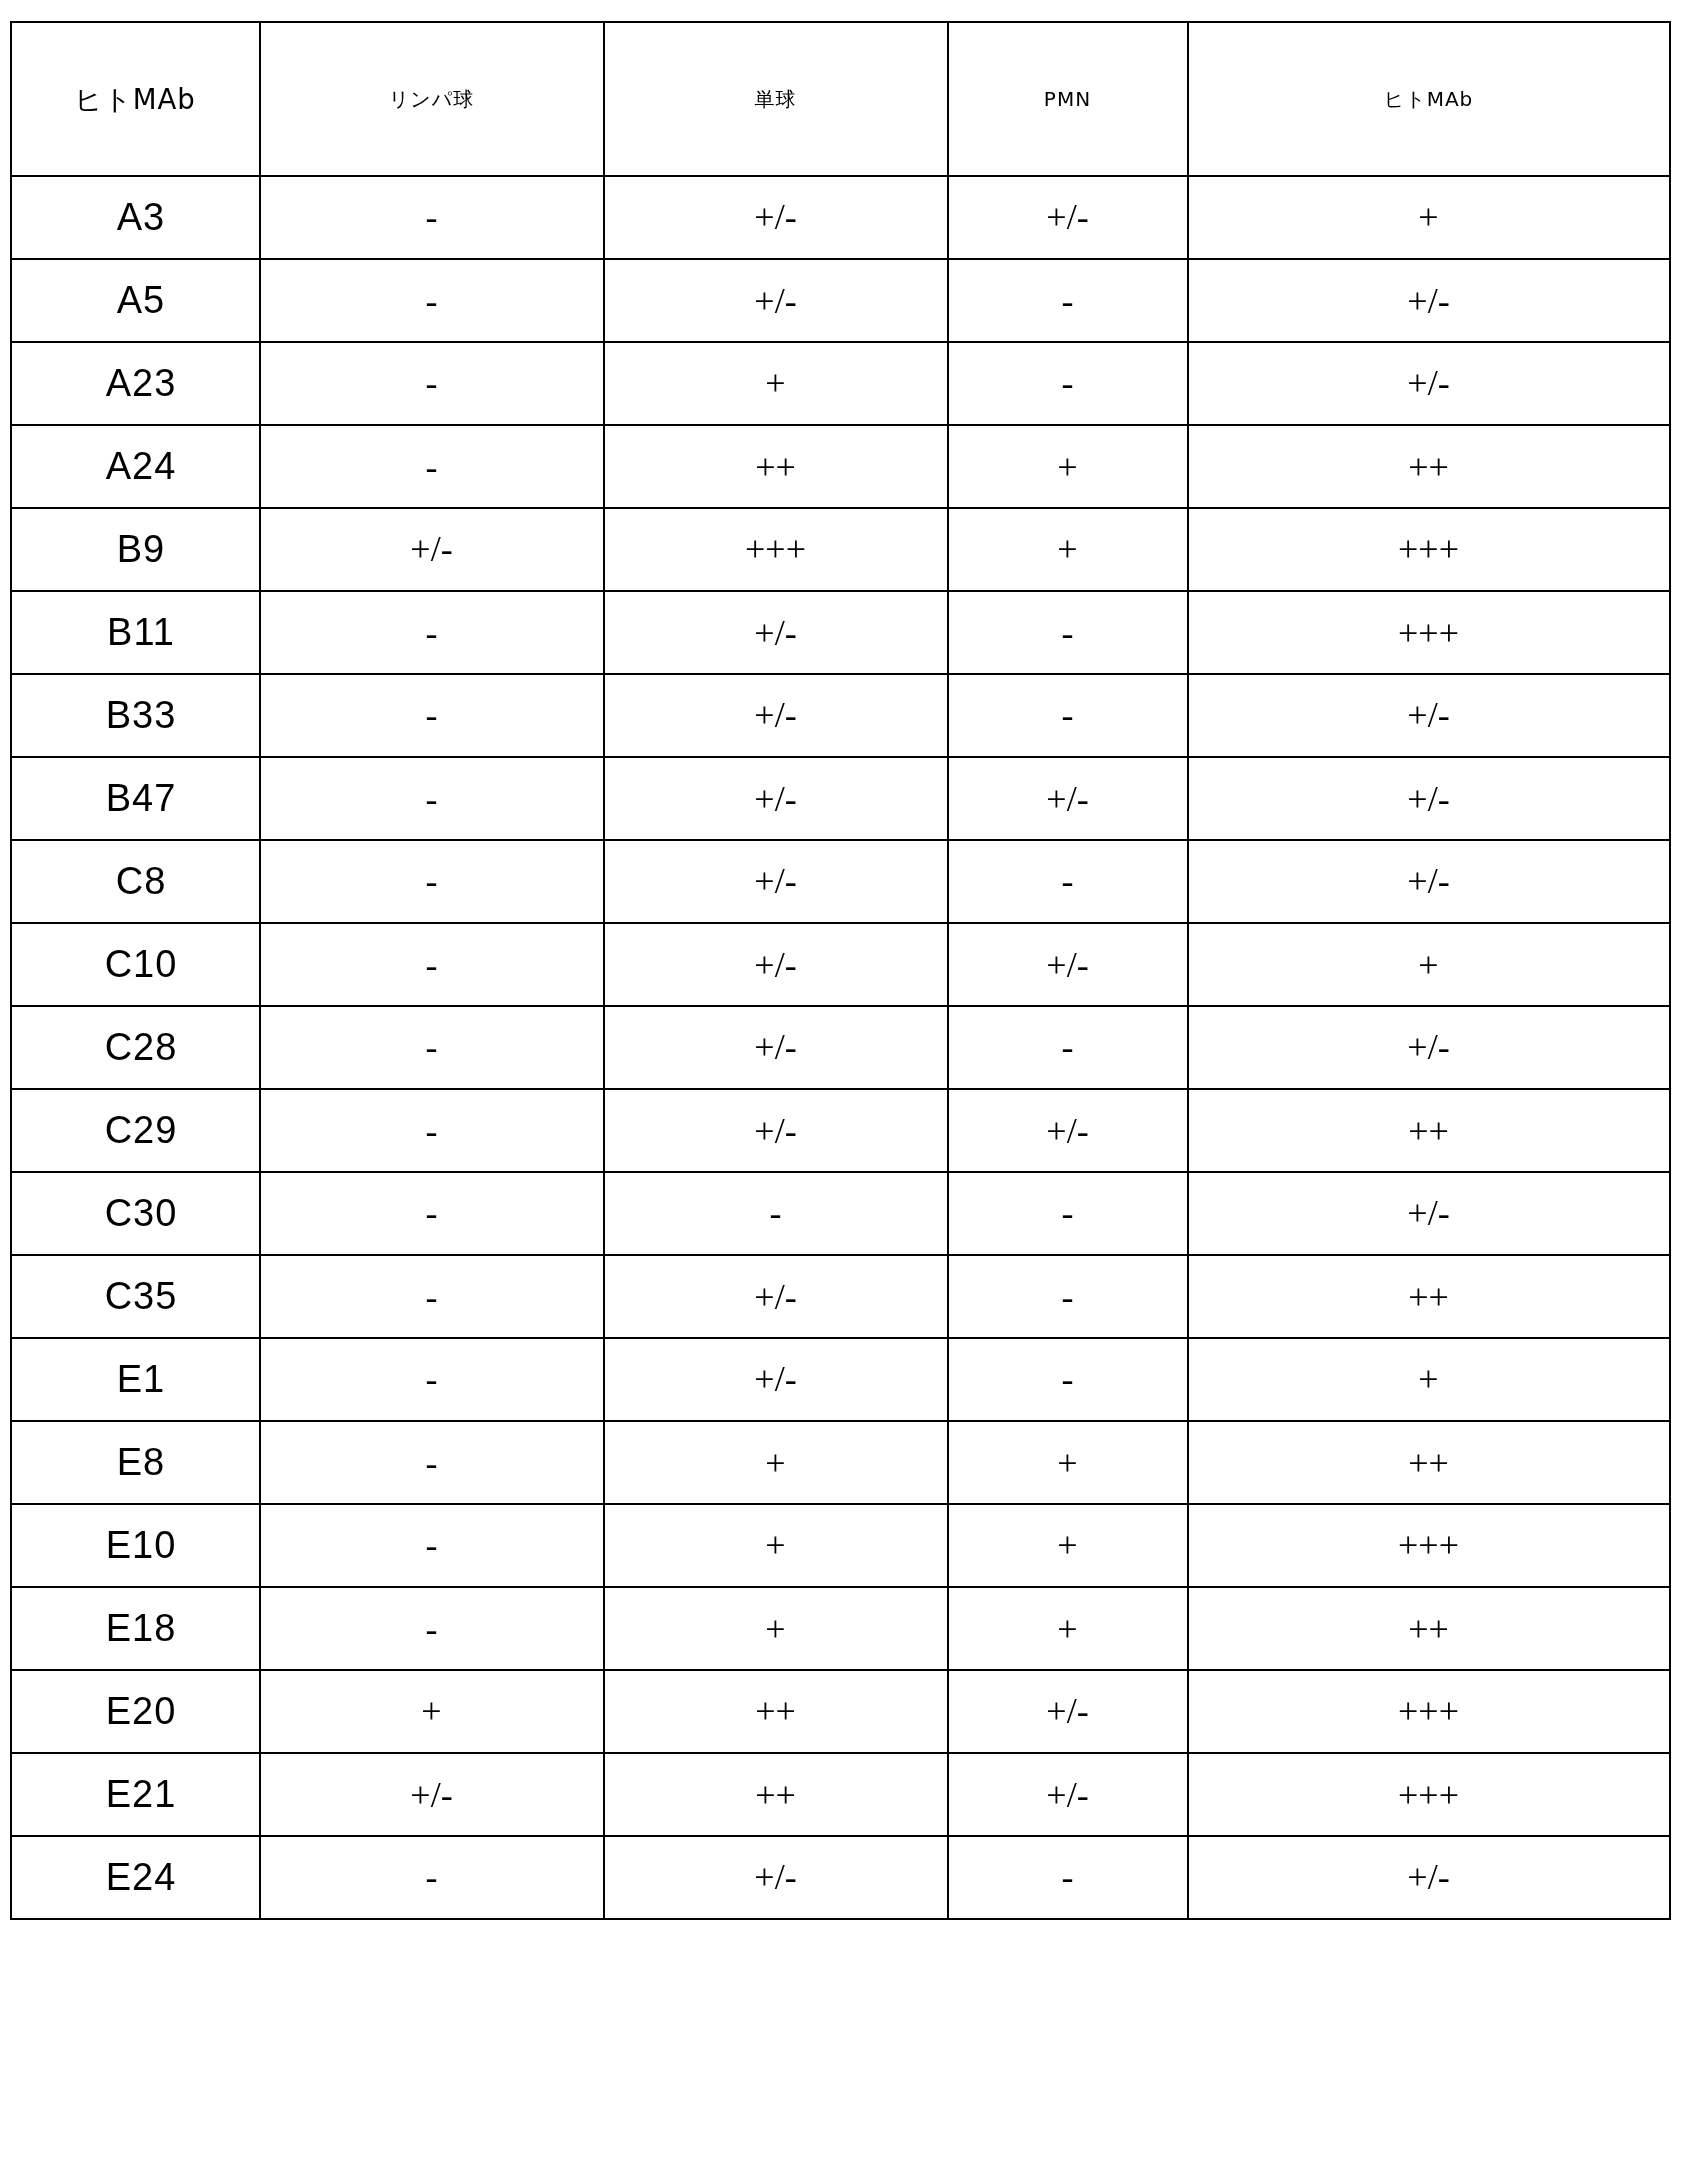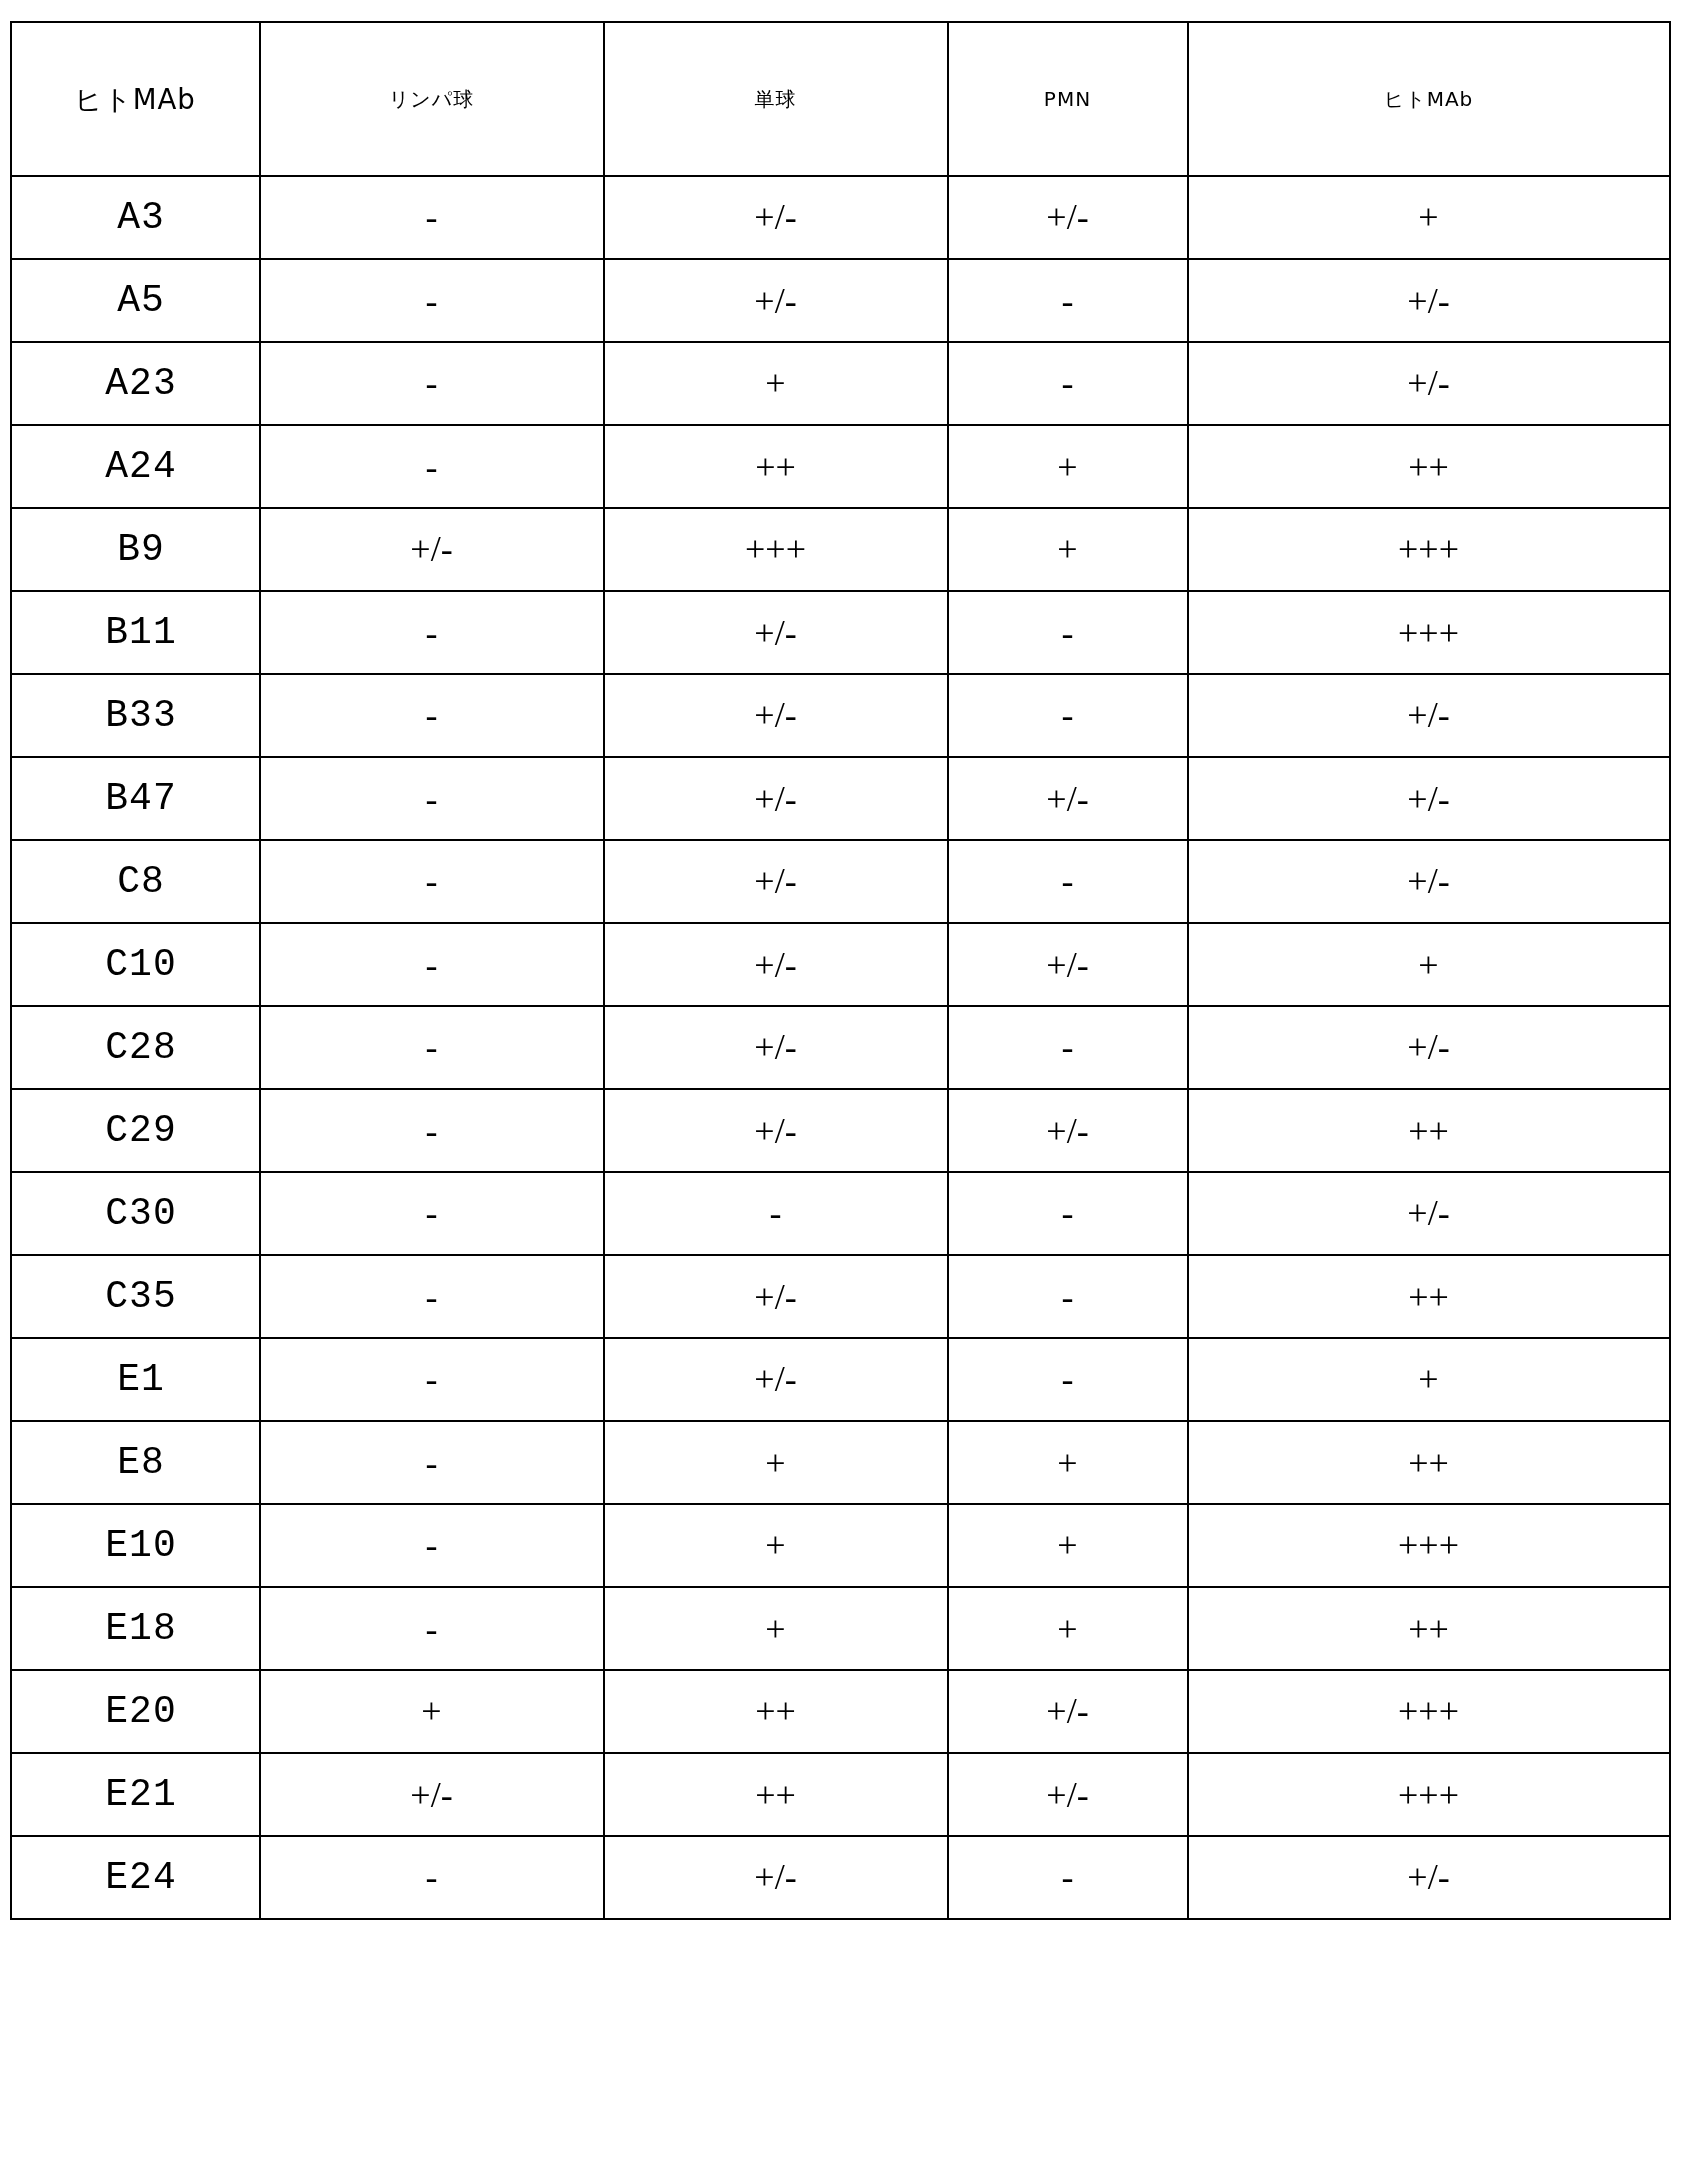--- a/index.html
+++ b/index.html
@@ -56,21 +56,21 @@
     letter-spacing: 1px;
   }
   thead th.hdr-first {
     font-size: 27.6px;
   }
   tbody td {
     height: 81px;
     font-size: 36px;
   }
   tbody td.row-label {
-    font-family: Liberation Mono, monospace;
+    font-family: Liberation Sans, sans-serif;
     font-size: 38px;
     letter-spacing: 1px;
     padding-left: 12px;
   }
   tbody td.val {
     font-family: "Liberation Serif", serif;
     font-size: 36px;
     letter-spacing: 0px;
   }
   

